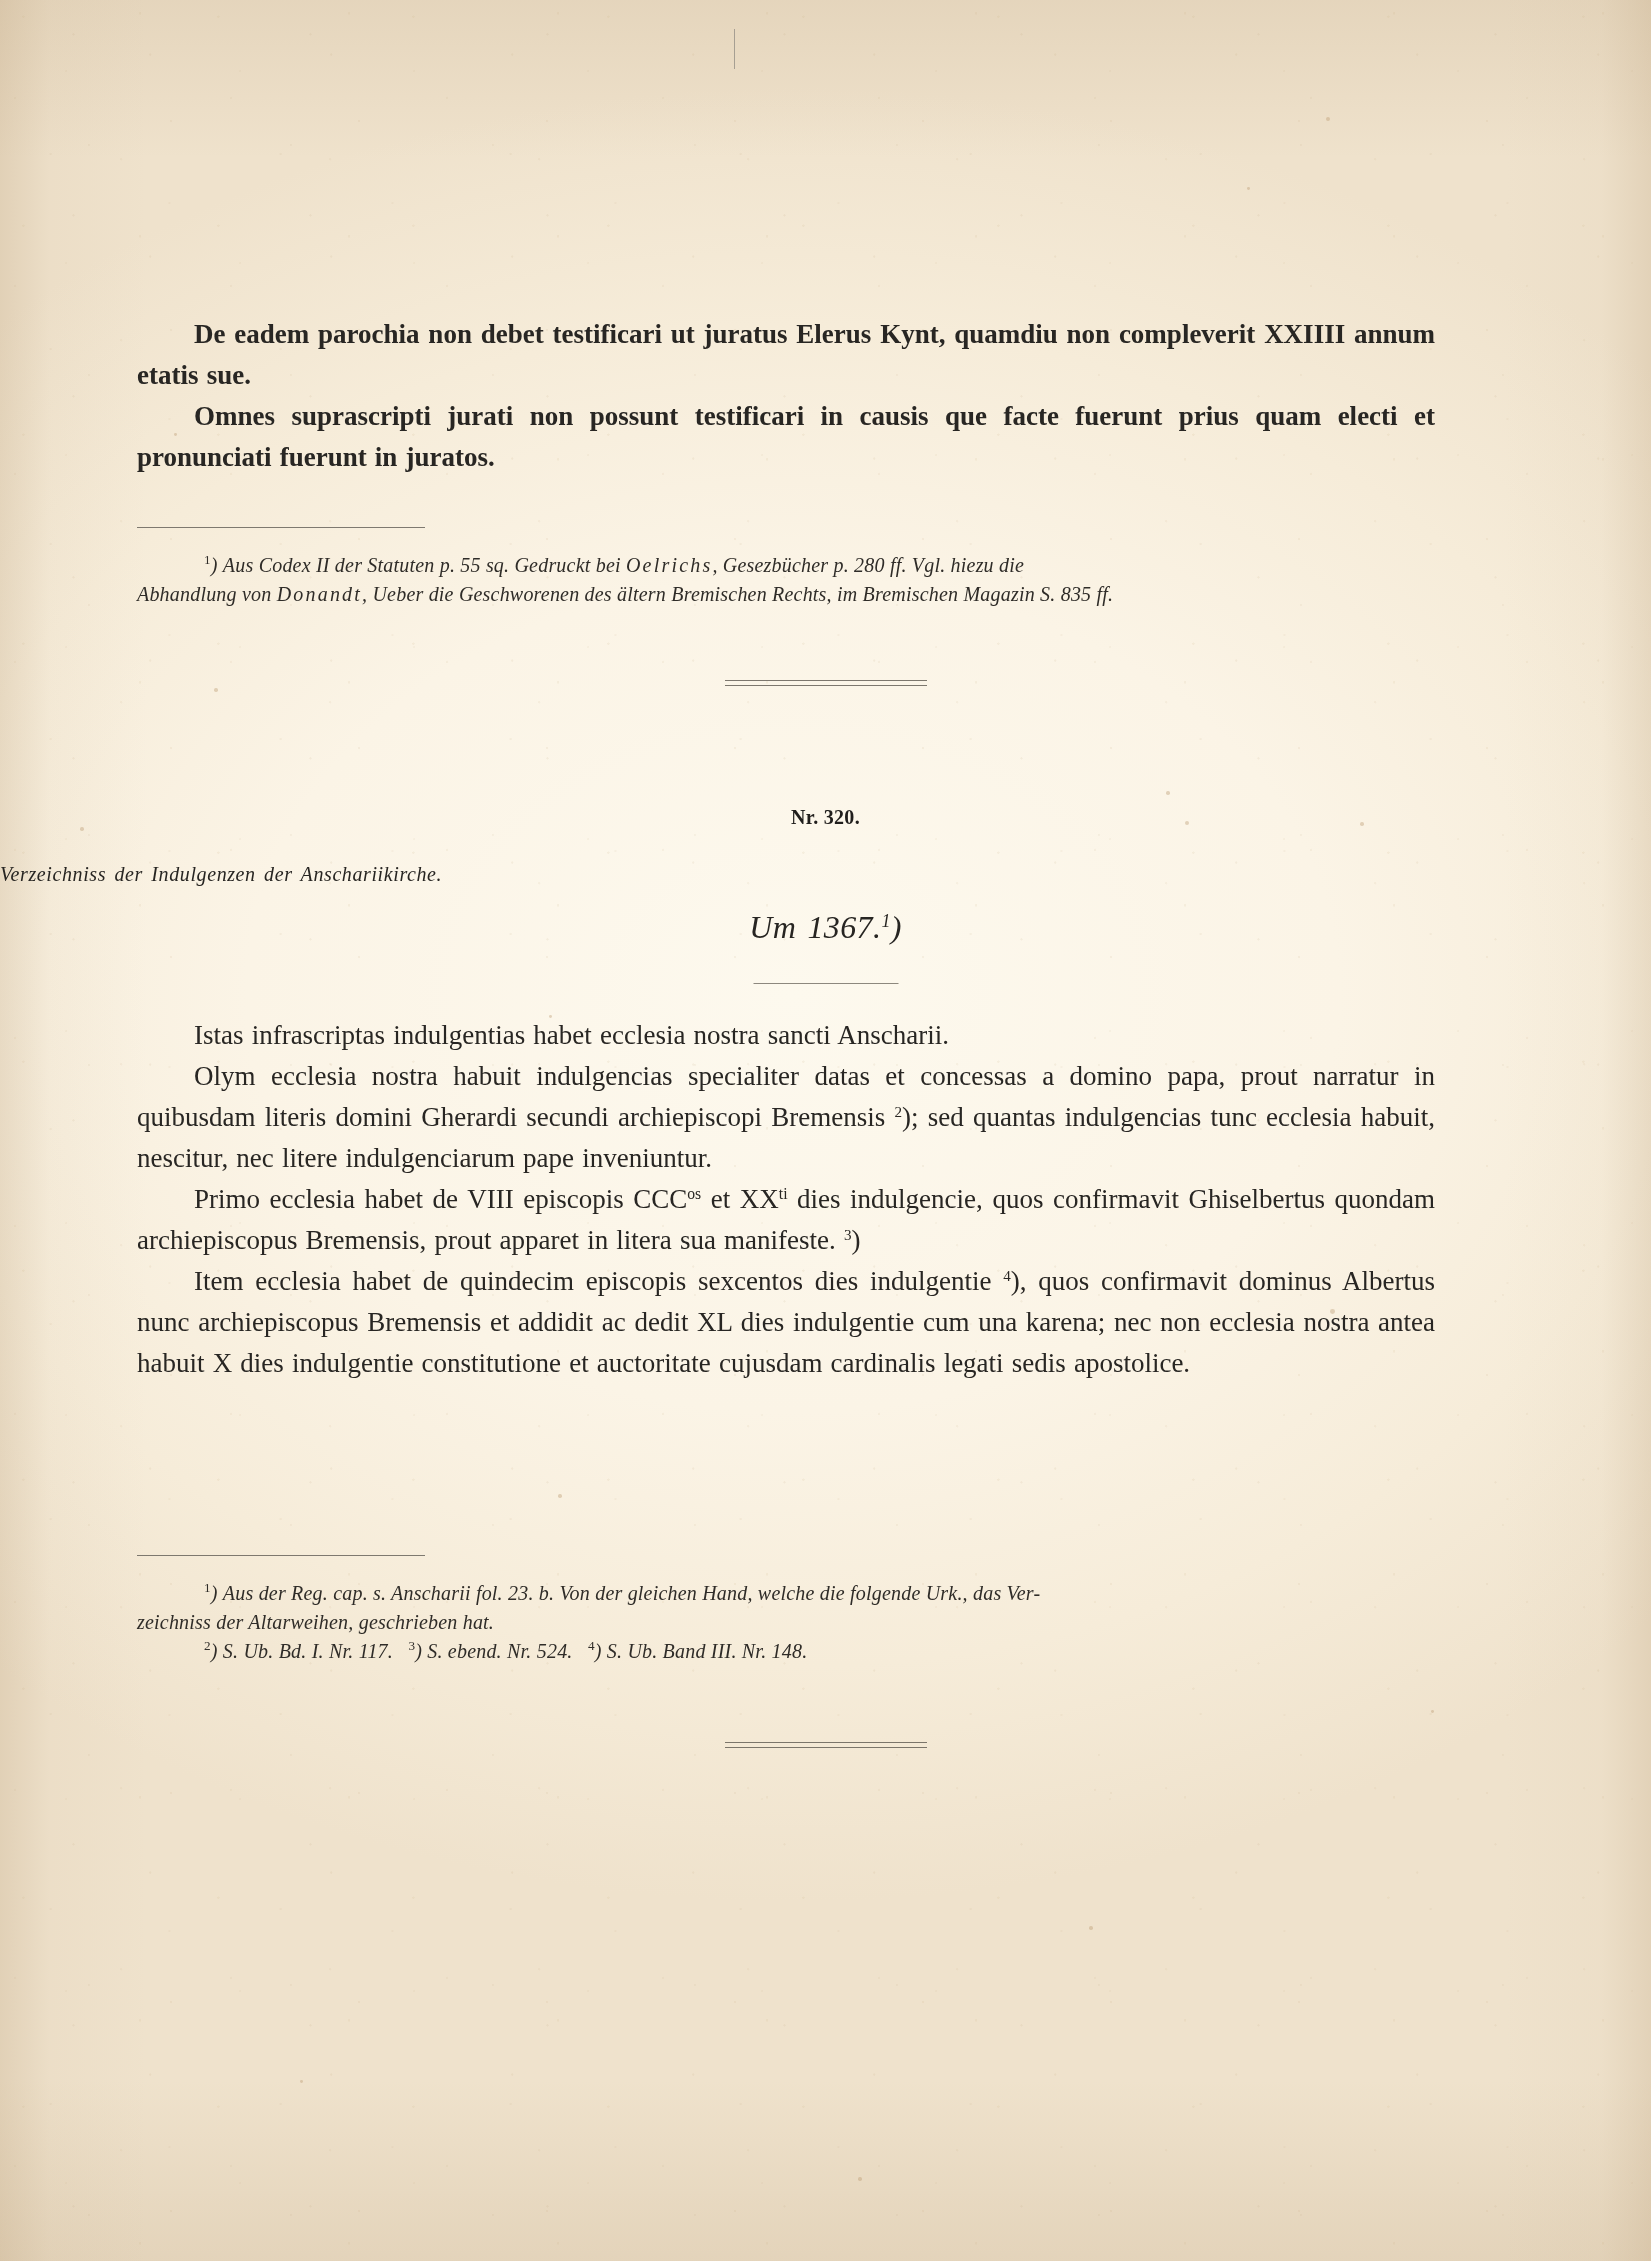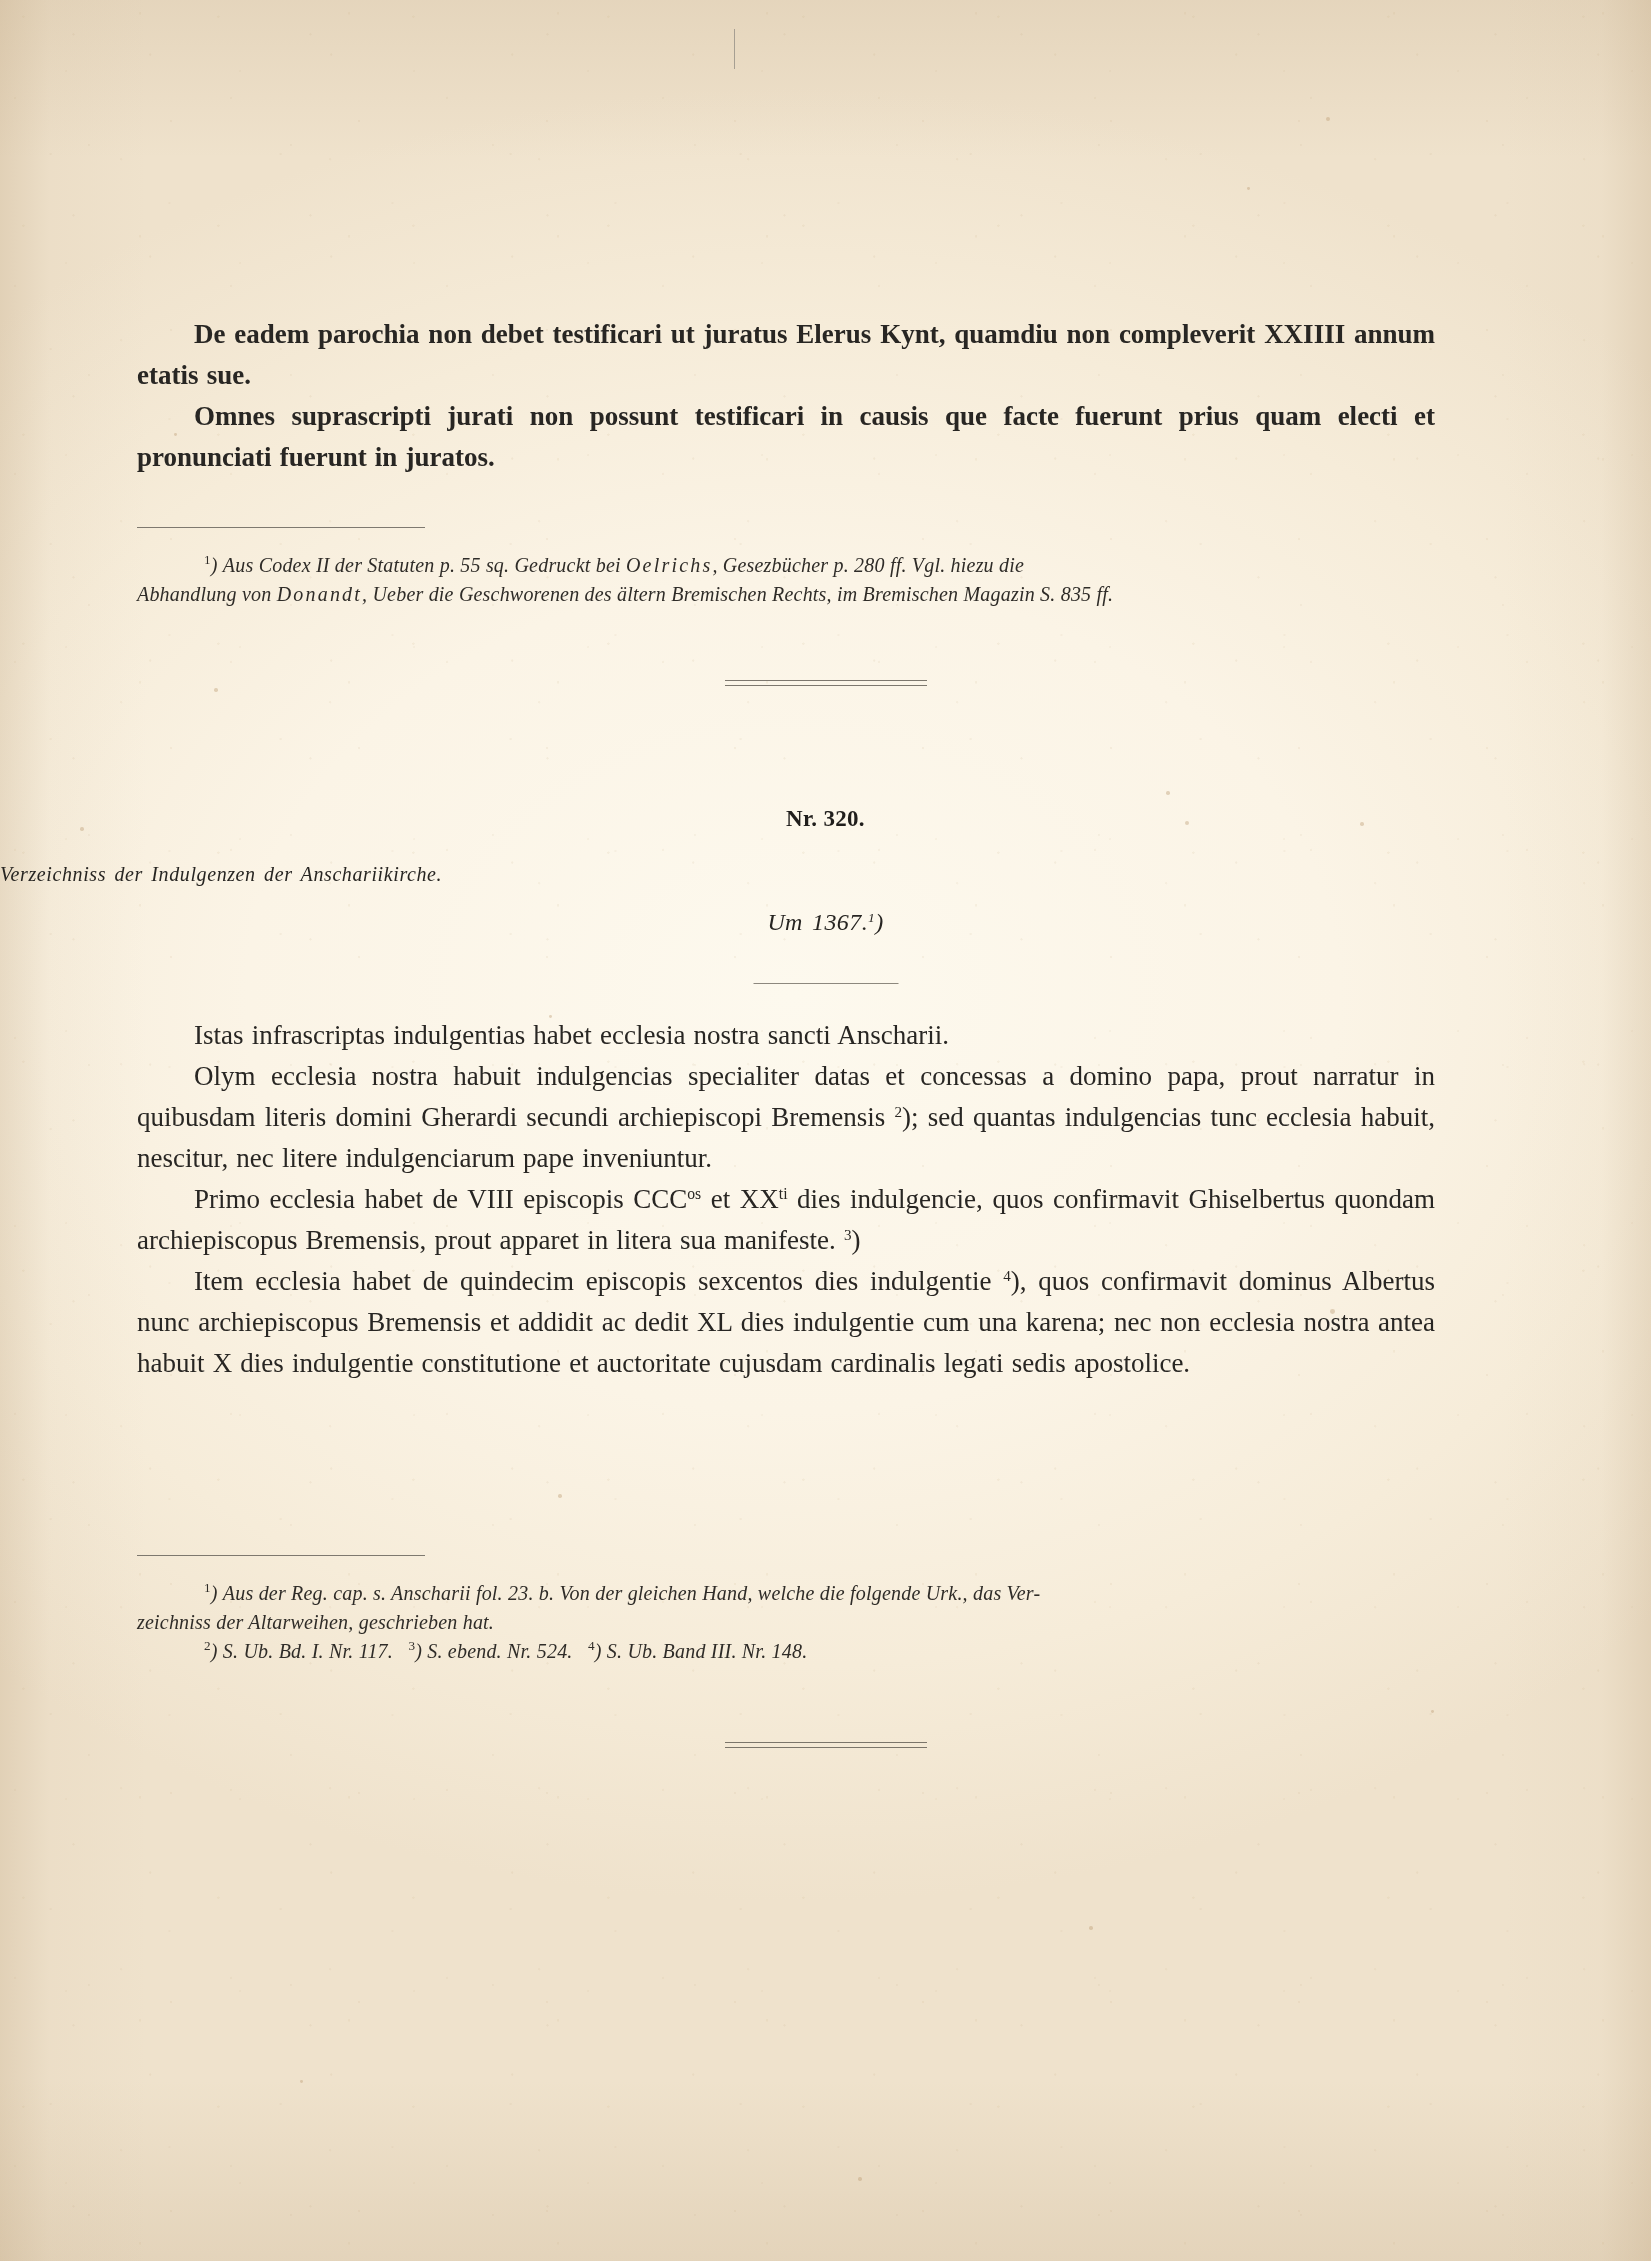--- a/index.html
+++ b/index.html
@@ -163,40 +163,40 @@
     border-top: 1.4px solid #5d584f;
     opacity: 0.8;
   }
   .double-rule i + i { margin-top: 3.5px; }
 
   
   .doc-number {
     position: absolute;
     left: 0; right: 0;
     text-align: center;
-    font-size: 23px;
+    font-size: 20px;
     font-weight: bold;
     color: #201e1c;
     letter-spacing: 0.3px;
   }
   .doc-title {
     position: absolute;
     left: 0; right: 0;
     text-align: left;
     font-size: 20px;
     font-style: italic;
     color: #272522;
     letter-spacing: 0.6px;
     word-spacing: 2.8px;
   }
   .doc-date {
     position: absolute;
     left: 0; right: 0;
     text-align: center;
-    font-size: 24px;
+    font-size: 32px;
     font-style: italic;
     color: #272522;
     letter-spacing: 0.4px;
     word-spacing: 2.8px;
   }
   .title-rule {
     position: absolute;
     left: 50%;
     transform: translateX(-50%);
     width: 145px;

